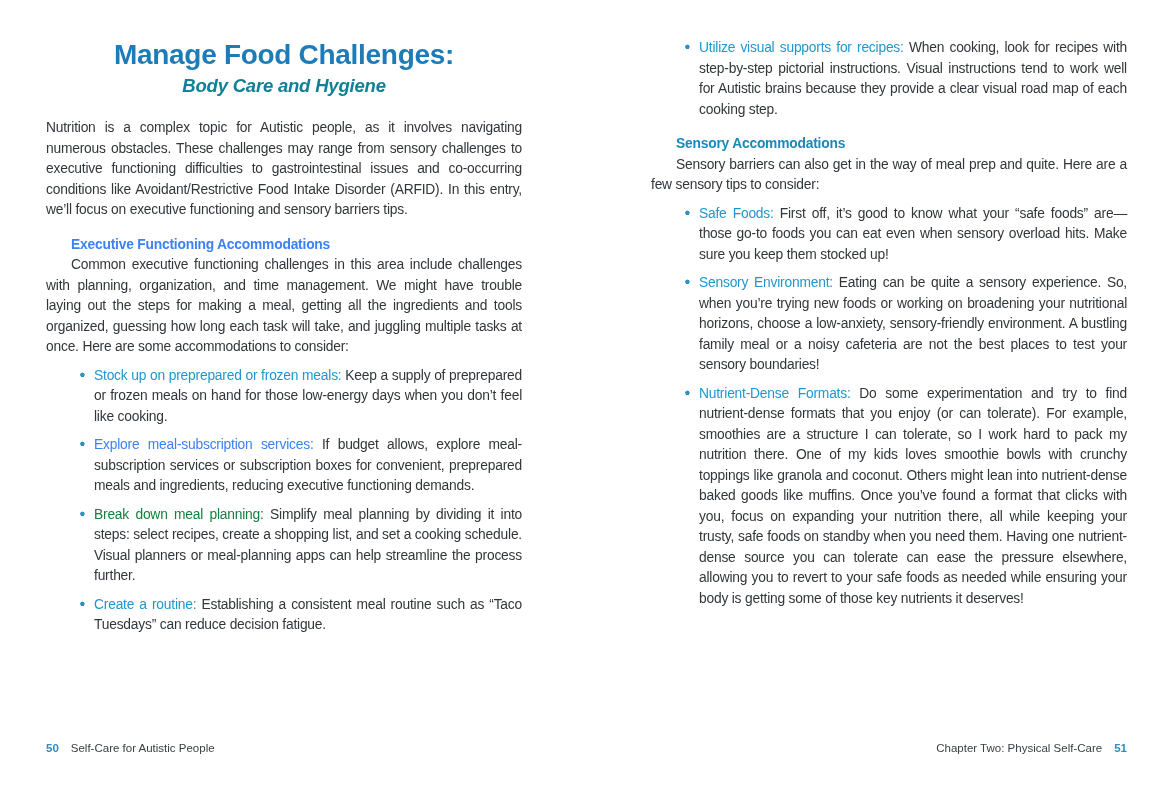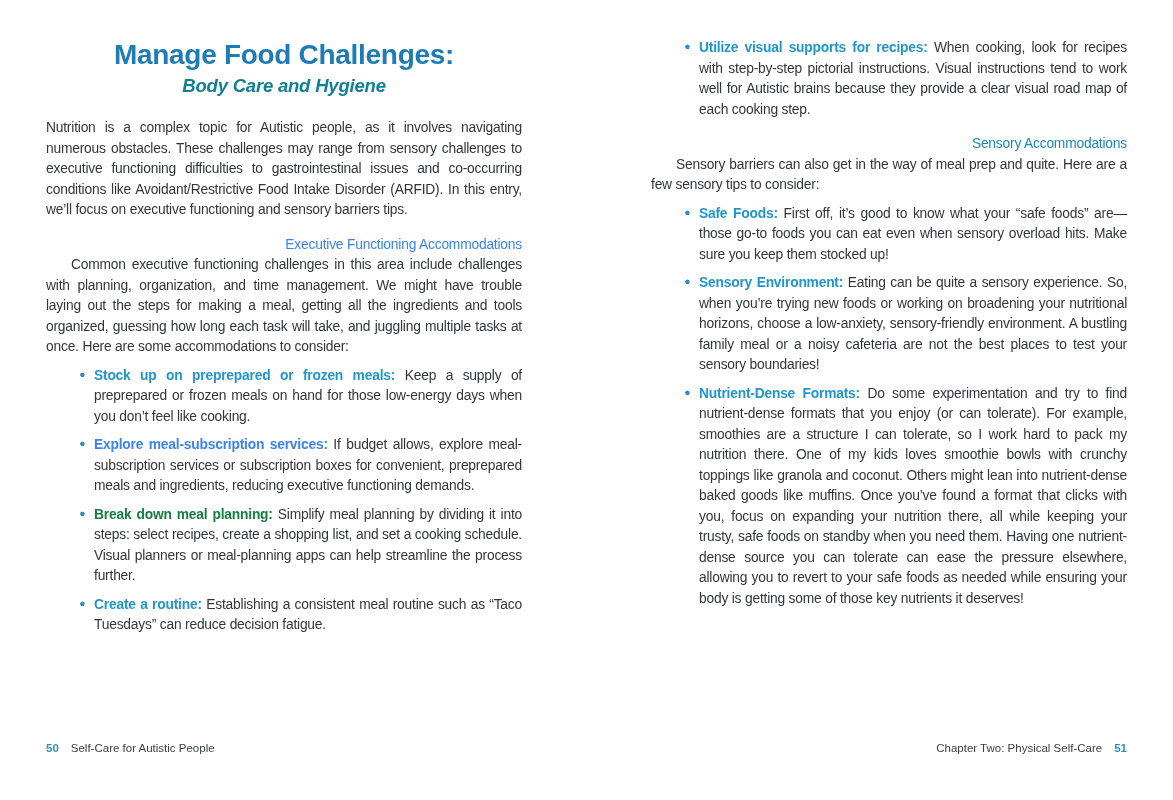--- a/index.html
+++ b/index.html
@@ -20,33 +20,33 @@
     text-align:center; letter-spacing:-0.3px;
   }
   .title span { display:block; }
   .subtitle {
     margin:0 0 20px 0; font-size:18.5px; line-height:24px; font-weight:bold;
     font-style:italic; text-align:center;
   }
   p { margin:0; }
   .intro { margin-bottom:14px; }
   .sec-heading {
-    font-weight:normal; text-align:right; margin:14px 0 0 25px;
+    font-weight:bold; text-align:left; margin:14px 0 0 25px;
   }
   .indent { text-indent:25px; }
   .closing { margin-top:14px; }
 
   ul.tips { list-style:none; margin:8px 0 0 0; padding:0 0 0 48px; }
   ul.tips.first { margin-top:0; }
   ul.tips li { position:relative; margin-bottom:8px; }
   ul.tips li::before {
     content:"\2022"; position:absolute; left:-14px; top:0;
     font-weight:bold;
   }
-  .lead { font-weight:bold;margin-top:48px; }
+  .lead { font-weight:normal;margin-top:48px; }
 
   .footer {
     position:absolute; top:741px; font-size:11.5px; line-height:15px;
     letter-spacing:0; color:#3b4046;
   }
   .footer-left  { left:46px; }
   .footer-right { right:46px; text-align:right; }
   .pagenum { font-weight:bold; }
   .footer-left  .pagenum { margin-right:12px; }
   .footer-right .pagenum { margin-left:12px; }

